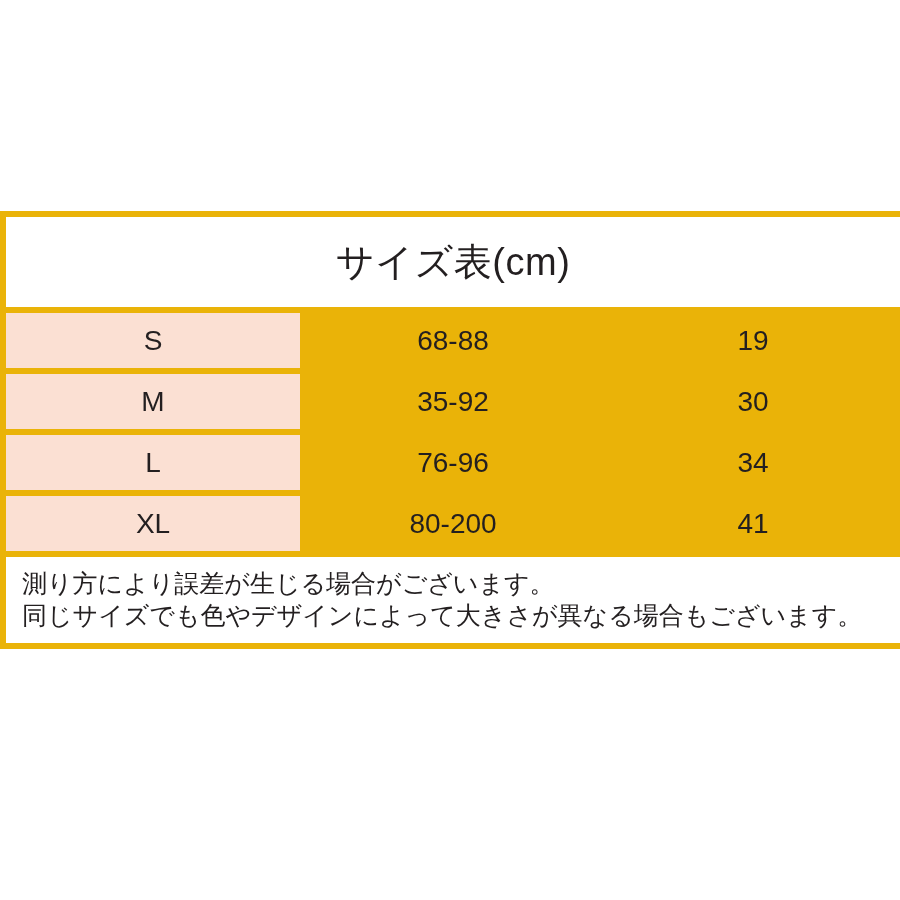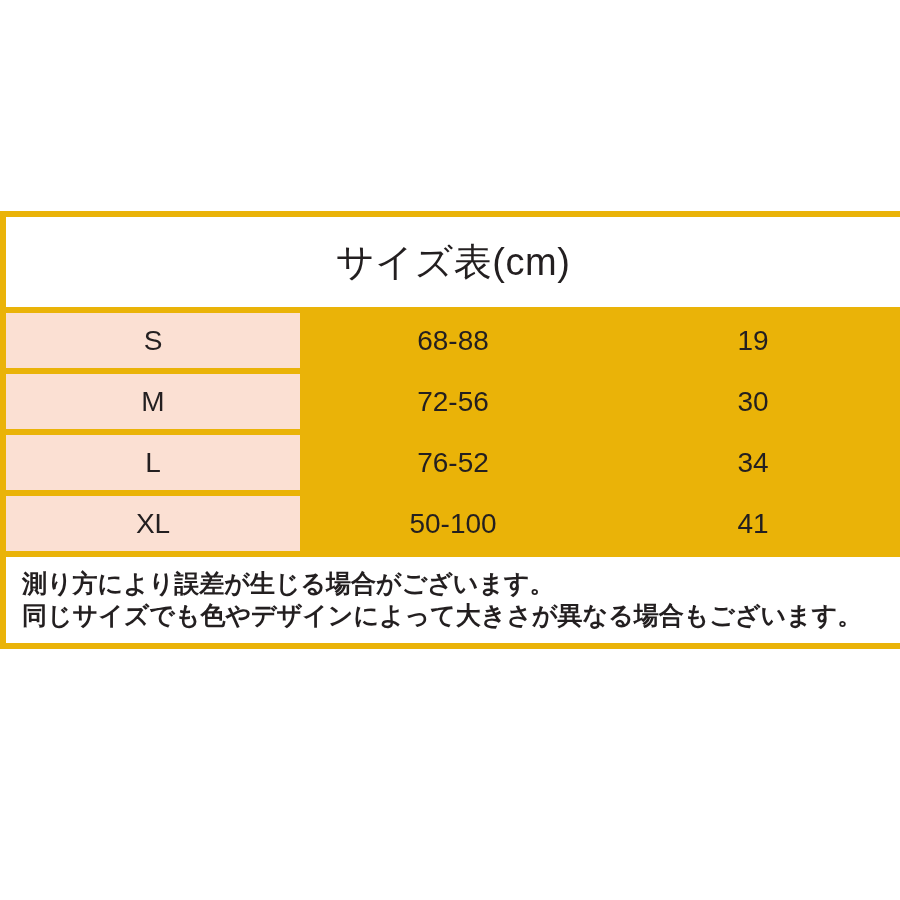--- a/index.html
+++ b/index.html
@@ -61,21 +61,20 @@
     height: 76px;
     background: #ffffff;
     text-align: left !important;
     padding: 4px 0 6px 16px !important;
     line-height: 1.28;
     font-size: 25px;
   }
   .note-line {
     display: block;
     white-space: nowrap;
-    font-weight: bold;
   }
   
   col.c1 { width: 300px; }
   col.c2 { width: 300px; }
   col.c3 { width: 300px; }
 </style>
 </head>
 <body>
 
 <div class="canvas">
@@ -90,31 +89,31 @@
       <tr>
         <td class="chart-title-cell" colspan="3">サイズ表(cm)</td>
       </tr>
       <tr class="data-row">
         <td class="size-label">S</td>
         <td>68-88</td>
         <td>19</td>
       </tr>
       <tr class="data-row">
         <td class="size-label">M</td>
-        <td>72-56</td>
+        <td>35-92</td>
         <td>30</td>
       </tr>
       <tr class="data-row">
         <td class="size-label">L</td>
-        <td>76-52</td>
+        <td>76-96</td>
         <td>34</td>
       </tr>
       <tr class="data-row">
         <td class="size-label">XL</td>
-        <td>50-100</td>
+        <td>80-200</td>
         <td>41</td>
       </tr>
       <tr>
         <td class="note-cell" colspan="3">
           <span class="note-line">測り方により誤差が生じる場合がございます。</span>
           <span class="note-line">同じサイズでも色やデザインによって大きさが異なる場合もございます。</span>
         </td>
       </tr>
     </tbody>
   </table>

